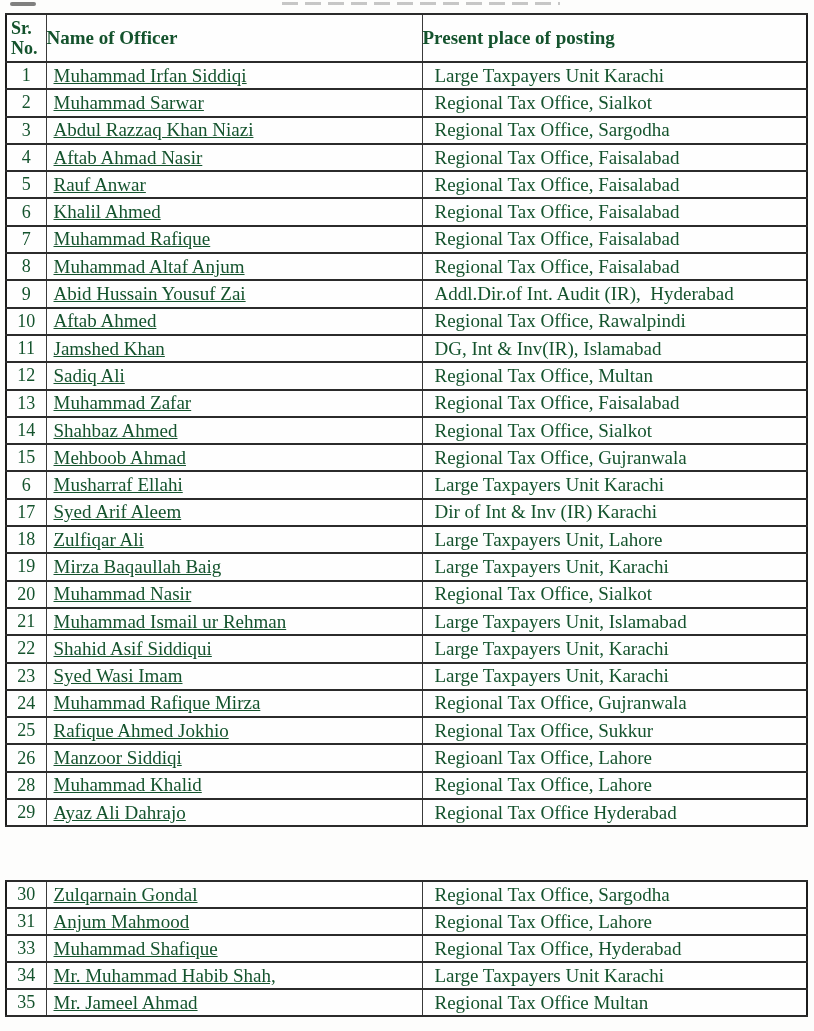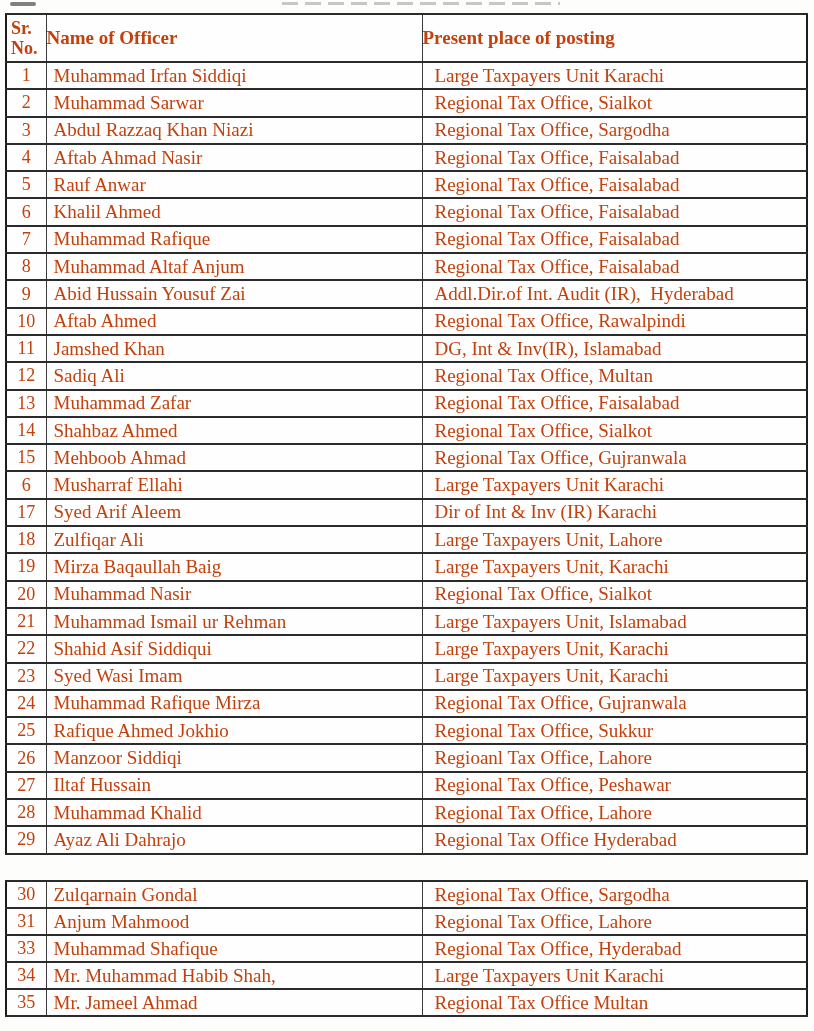--- a/index.html
+++ b/index.html
@@ -7,21 +7,21 @@
     padding: 0;
     background: #fdfdfc;
   }
   .page {
     position: relative;
     width: 814px;
     height: 1031px;
     background: #fdfdfc;
     overflow: hidden;
     font-family: "Liberation Serif", "DejaVu Serif", serif;
-    color: #c2410c;
+    color: #14532d;
   }
   table.officer-table {
     position: absolute;
     left: 5px;
     border-collapse: collapse;
     table-layout: fixed;
     width: 801px;
     background: #fefefe;
     border: 2px solid #1c1c1c;
   }
@@ -49,20 +49,21 @@
   tbody tr { height: 27.3px; }
   table.seg2 tbody tr { height: 27.1px; }
   td.col-sr {
     text-align: center;
     font-size: 18px;
   }
   td.col-name {
     font-size: 19px;
     padding-left: 7px;
     white-space: pre;
+    text-decoration: underline;
   }
   td.col-posting {
     font-size: 19px;
     padding-left: 12px;
     white-space: pre;
   }
   
   .artifact-top-smudge {
     position: absolute;
     top: 2px;
@@ -232,25 +233,20 @@
           <td class="col-sr">25</td>
           <td class="col-name">Rafique Ahmed Jokhio</td>
           <td class="col-posting">Regional Tax Office, Sukkur</td>
         </tr>
         <tr>
           <td class="col-sr">26</td>
           <td class="col-name">Manzoor Siddiqi</td>
           <td class="col-posting">Regioanl Tax Office, Lahore</td>
         </tr>
         <tr>
-          <td class="col-sr">27</td>
-          <td class="col-name">Iltaf Hussain</td>
-          <td class="col-posting">Regional Tax Office, Peshawar</td>
-        </tr>
-        <tr>
           <td class="col-sr">28</td>
           <td class="col-name">Muhammad Khalid</td>
           <td class="col-posting">Regional Tax Office, Lahore</td>
         </tr>
         <tr>
           <td class="col-sr">29</td>
           <td class="col-name">Ayaz Ali Dahrajo</td>
           <td class="col-posting">Regional Tax Office Hyderabad</td>
         </tr>
       </tbody>

